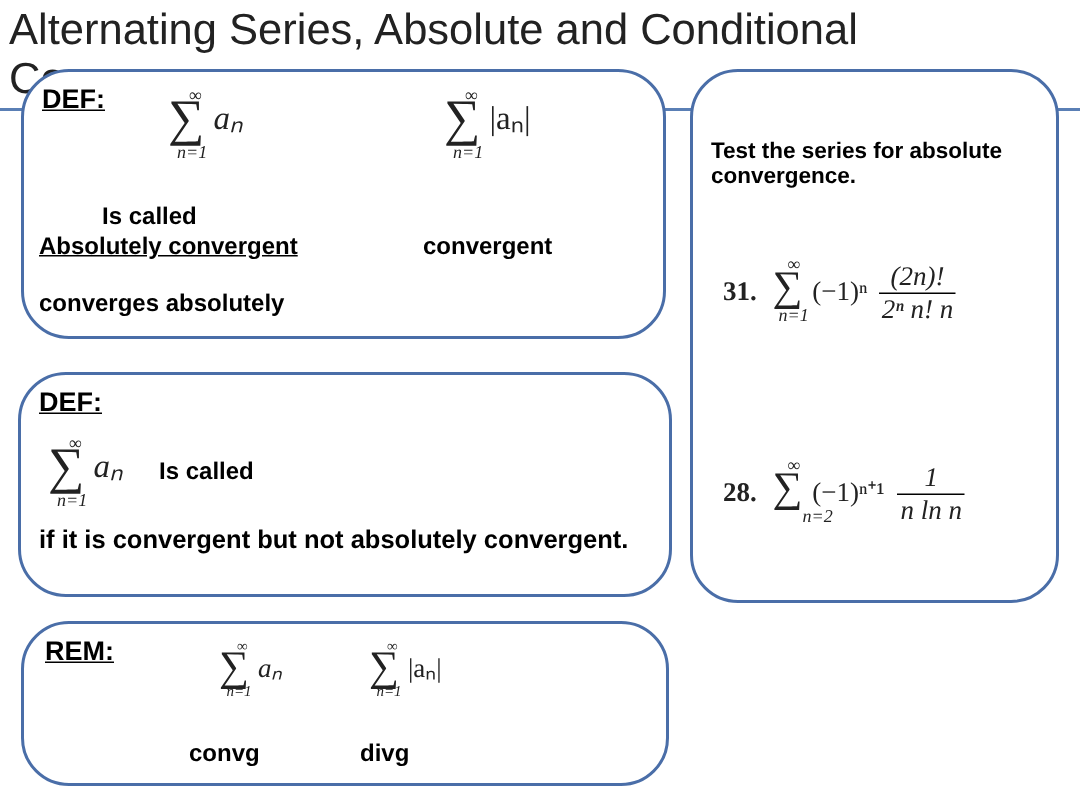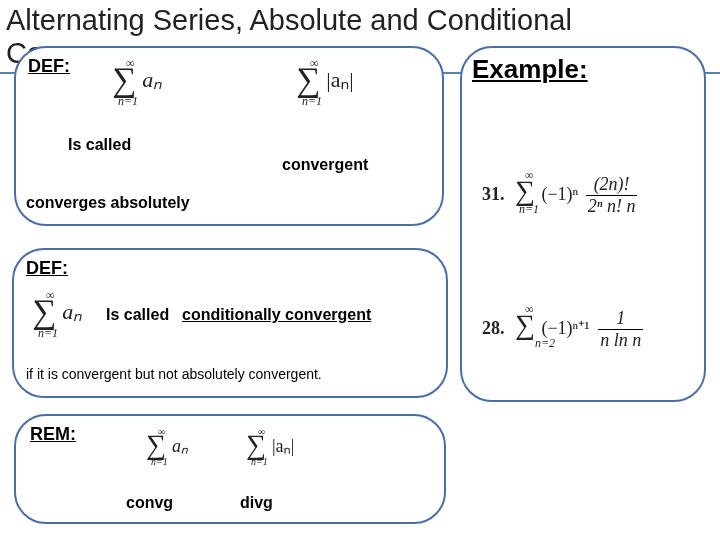--- a/index.html
+++ b/index.html
@@ -69,37 +69,37 @@
 
 
   <div class="math" style="left:280px; top:18px;">
     <span class="sum-top" style="left:14px; top:-10px;">∞</span>
     <span class="sum-sym">∑</span>
     <span class="sum-bot" style="left:6px; top:28px;">n=1</span>
     <span class="sum-body abs-bar" style="position:relative; left:2px; top:-4px;">|aₙ|</span>
   </div>
 
   <span class="txt" style="left:52px; top:88px;">Is called</span>
+  <span class="txt" style="left:10px; top:108px; text-decoration: underline;">Absolutely convergent</span>
   <span class="txt" style="left:266px; top:108px;">convergent</span>
   <span class="txt" style="left:10px; top:146px;">converges absolutely</span>
 </div>
 
 <div class="box box2">
   <span class="def-label" style="left:12px; top:8px;">DEF:</span>
 
   <div class="math" style="left:18px; top:48px;">
     <span class="sum-top" style="left:14px; top:-10px;">∞</span>
     <span class="sum-sym">∑</span>
     <span class="sum-bot" style="left:6px; top:28px;">n=1</span>
     <span class="sum-body" style="position:relative; left:2px; top:-4px;">aₙ</span>
   </div>
 
   <span class="txt" style="left:92px; top:56px;">Is called</span>
-  <span class="txt" style="left:168px; top:56px; text-decoration: underline;">conditionally convergent</span>
-  <span class="txt" style="left:12px; top:116px; font-weight: normal; font-size:14px;">if it is convergent but not absolutely convergent.</span>
+  <span class="txt" style="left:12px; top:100px; font-weight: bold; font-size:17px;">if it is convergent but not absolutely convergent.</span>
 </div>
 
 <div class="box box3">
   <span class="rem-label" style="left:14px; top:8px;">REM:</span>
 
   <div class="math" style="left:130px; top:18px;">
     <span class="sum-top" style="left:12px; top:-8px; font-size:10px;">∞</span>
     <span class="sum-sym" style="font-size:28px;">∑</span>
     <span class="sum-bot" style="left:5px; top:22px; font-size:10px;">n=1</span>
     <span class="sum-body" style="position:relative; left:2px; top:-2px; font-size:18px;">aₙ</span>
@@ -110,21 +110,21 @@
     <span class="sum-sym" style="font-size:28px;">∑</span>
     <span class="sum-bot" style="left:5px; top:22px; font-size:10px;">n=1</span>
     <span class="sum-body abs-bar" style="position:relative; left:2px; top:-2px; font-size:18px;">|aₙ|</span>
   </div>
 
   <span class="txt" style="left:110px; top:78px;">convg</span>
   <span class="txt" style="left:224px; top:78px;">divg</span>
 </div>
 
 <div class="box box4">
-  <span class="ex-label" style="left:10px; top:6px;">Example:</span>
+  <span class="txt" style="left:12px; top:44px; font-size:15px; width:220px;">Test the series for absolute convergence.</span>
 
   <div class="prob" style="left:20px; top:126px;">
     <span class="num">31.</span>
     <span style="position:relative; display:inline-block;">
       <span class="sum-top" style="left:10px; top:-12px;">∞</span>
       <span class="sum-sym" style="font-size:28px;">∑</span>
       <span class="sum-bot" style="left:4px; top:22px;">n=1</span>
     </span>
     <span style="font-style:normal; margin-left:2px;">(−1)ⁿ</span>
     <span class="frac" style="margin-left:3px;">

